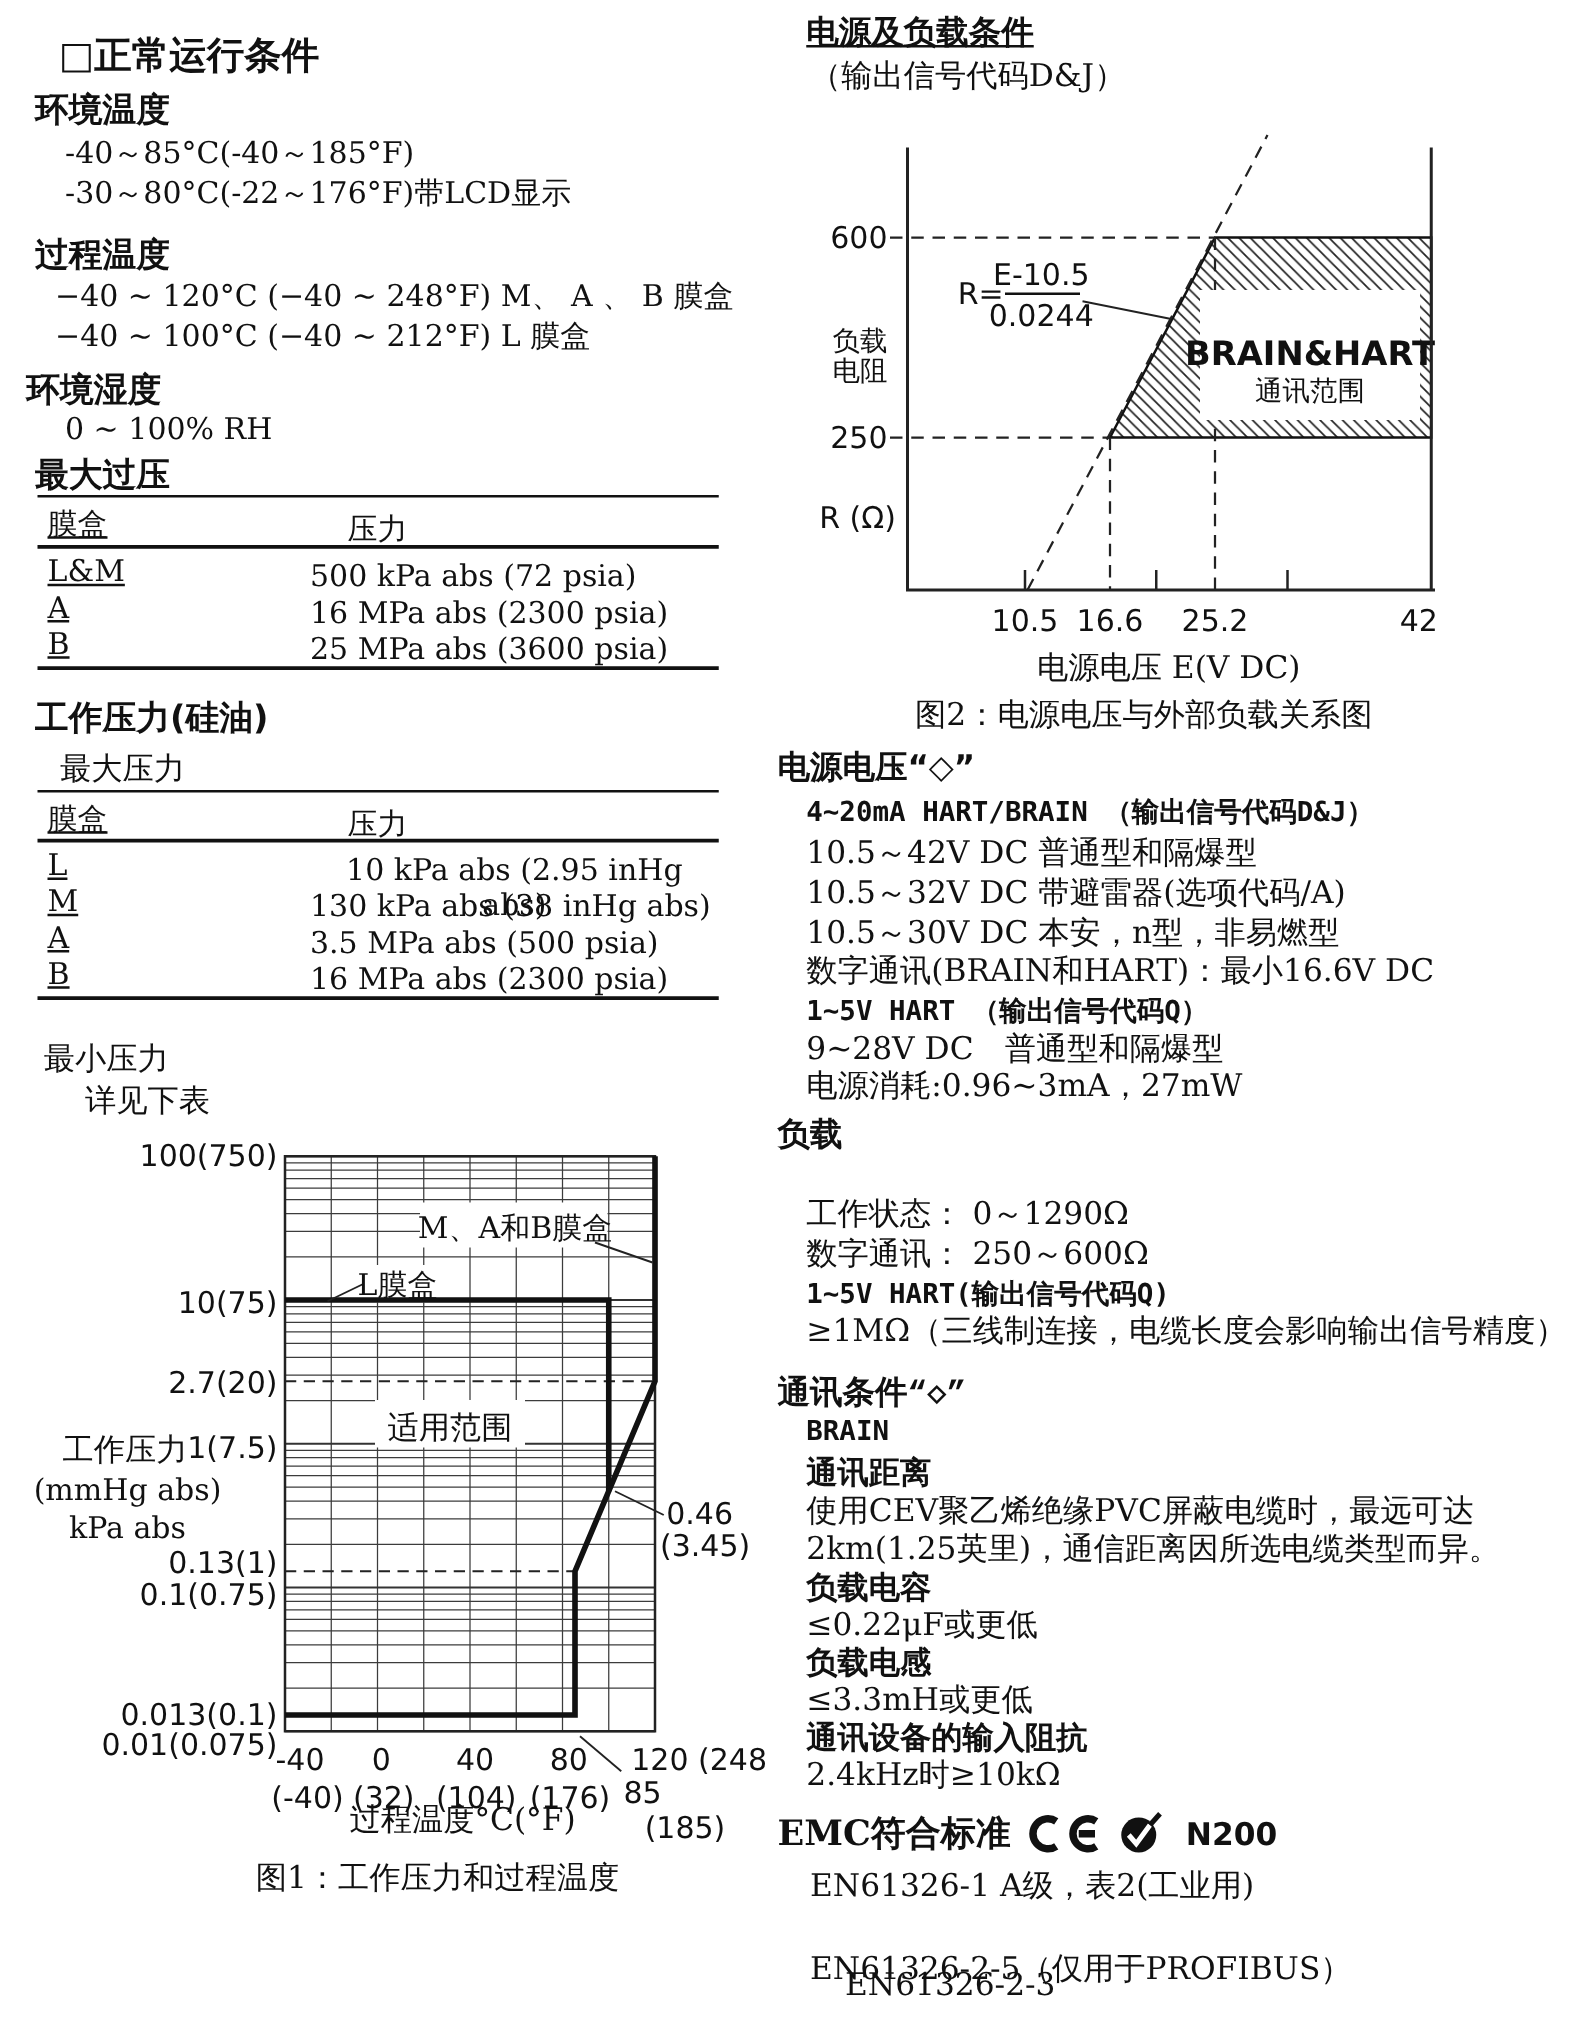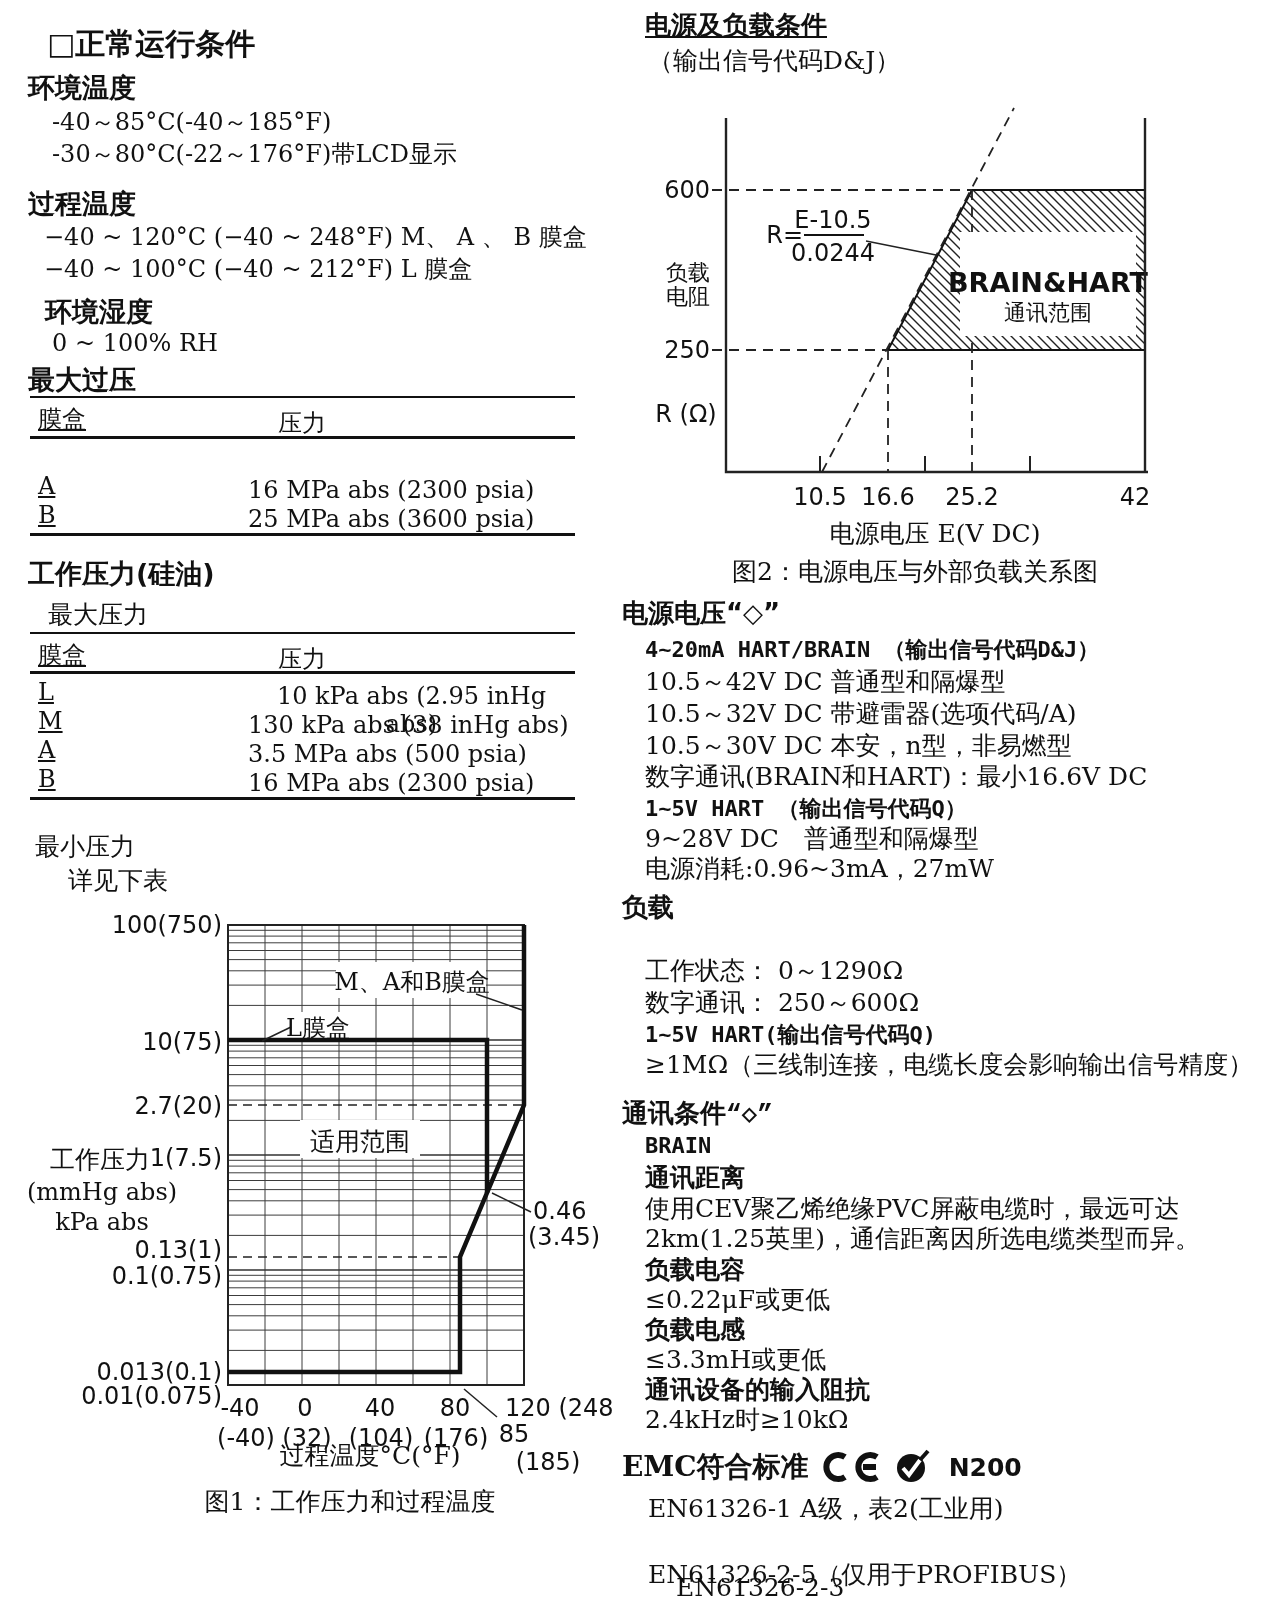--- a/index.html
+++ b/index.html
@@ -35,31 +35,35 @@
   <div class="abs h1" style="left:28px;top:24px;margin-left:19px;">□正常运行条件</div>
 
   <div class="abs h2" style="left:28px;top:70px;">环境温度</div>
   <div class="abs body" style="left:52px;top:106px;">-40～85°C(-40～185°F)</div>
   <div class="abs body" style="left:52px;top:138px;">-30～80°C(-22～176°F)带LCD显示</div>
 
   <div class="abs h2" style="left:28px;top:186px;">过程温度</div>
   <div class="abs body" style="left:44px;top:221px;">−40 ~ 120°C (−40 ~ 248°F)  M、 A 、 B 膜盒</div>
   <div class="abs body" style="left:44px;top:253px;">−40 ~ 100°C (−40 ~ 212°F)  L 膜盒</div>
 
-  <div class="abs h2" style="left:45px;top:294px;">环境湿度</div>
+  <div class="abs h2" style="left:21px;top:294px;">环境湿度</div>
   <div class="abs body" style="left:52px;top:329px;">0 ~ 100% RH</div>
 
   <div class="abs h2" style="left:28px;top:362px;">最大过压</div>
 
   <div class="rule" style="top:396px;height:2px;"></div>
   <div class="trow" style="top:403px;">
     <span class="tc1">膜盒</span>
     <span class="tc2 thdr2">压力</span>
   </div>
   <div class="rule" style="top:436px;height:3px;"></div>
+  <div class="trow" style="top:443px;">
+    <span class="tc1">L&amp;M</span>
+    <span class="tc2">500 kPa abs (72 psia)</span>
+  </div>
   <div class="trow" style="top:472px;">
     <span class="tc1">A</span>
     <span class="tc2">16 MPa abs (2300 psia)</span>
   </div>
   <div class="trow" style="top:501px;">
     <span class="tc1">B</span>
     <span class="tc2">25 MPa abs (3600 psia)</span>
   </div>
   <div class="rule" style="top:533px;height:3px;"></div>
 

